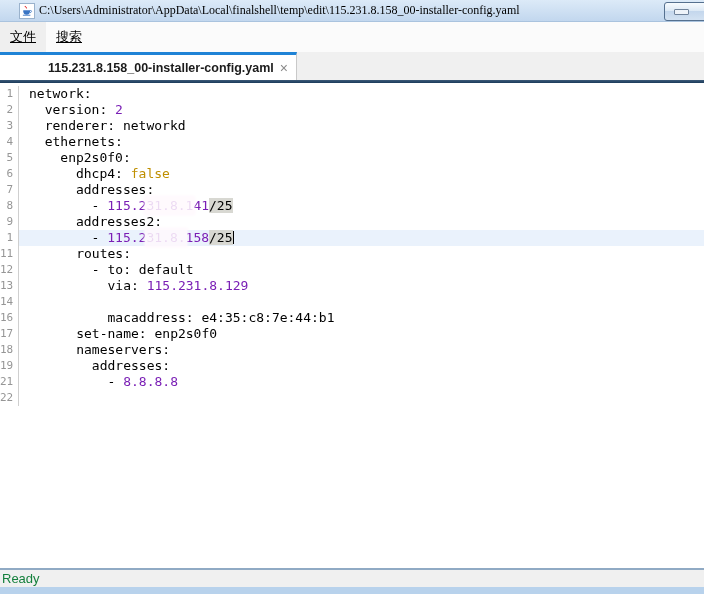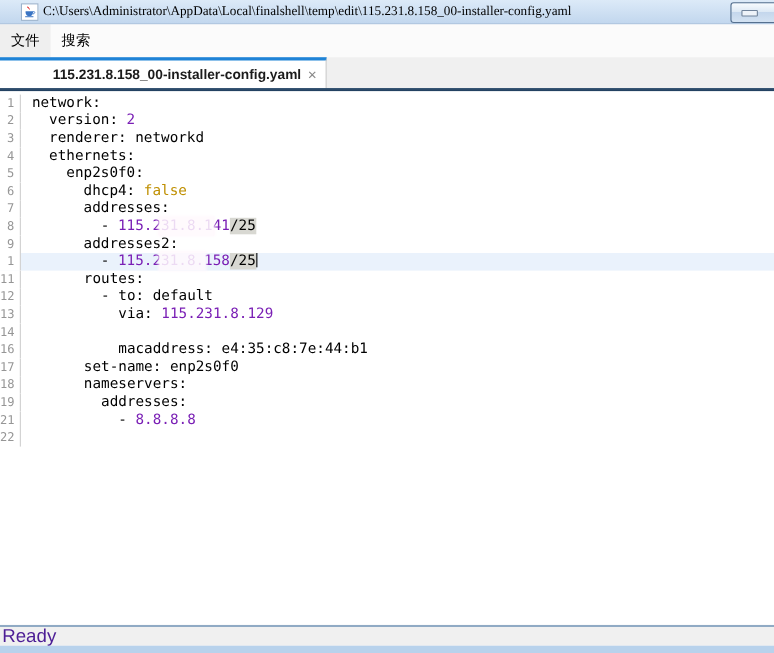--- a/index.html
+++ b/index.html
@@ -18,21 +18,21 @@
   .app-icon{width:16px; height:16px; background:#fff; border:1px solid #9ab2cc; display:flex;
     align-items:center; justify-content:center; margin-right:4px;}
   .title-text{font-size:12px; color:#000; white-space:nowrap; overflow:hidden;}
   .win-btn{position:absolute; right:-8px; top:2px; width:48px; height:19px;
     border:1px solid #55708f; border-radius:3px;
     background:linear-gradient(#f7fbfe,#dde9f5 45%,#c3d6ec 46%,#d3e2f2);
     display:flex; align-items:center; justify-content:flex-start; padding-left:9px;}
   .win-btn .dash{width:15px; height:6px; background:#eef3f9; border:1px solid #70839b; border-radius:1px;}
 
   
-  .menubar{height:30px; flex:0 0 30px; background:#fbfbfb; display:flex; align-items:stretch;}
+  .menubar{height:30px; flex:0 0 30px; background:#fbfbfb; display:flex; align-items:stretch;text-decoration:underline;}
   .menu-item{display:flex; align-items:center; padding:0 10px; font-size:13px; color:#000; cursor:default;}
   .menu-item.first{background:#efefef;}
 
   
   .tabstrip{height:28px; flex:0 0 28px; background:var(--chrome); display:flex; align-items:stretch;}
   .tab{width:297px; background:#fff; border-top:3px solid var(--tab-accent); border-right:1px solid #c9c9c9;
     display:flex; align-items:center; padding:0 8px 0 12px;text-align:right;}
   .tab-label{font-size:12.5px; font-weight:bold; color:#1b1b1b; white-space:nowrap; overflow:hidden; flex:1;}
   .tab-close{color:#8a8a8a; font-size:14px; line-height:1; margin-left:6px; cursor:default;}
   .dark-divider{height:3px; flex:0 0 3px; background:linear-gradient(#3c5a78,var(--dark-divider));}
@@ -49,21 +49,21 @@
   .seg.bool{color:var(--bool);}
   .seg.hl{background:var(--occurrence); color:#000;}
   .seg.redact{position:relative;}
   .seg.redact::after{content:""; position:absolute; left:-1px; right:-1px; top:-1px; bottom:-1px;
     background:rgba(255,249,253,0.86); box-shadow:0 0 2px 1px rgba(255,246,252,0.8);}
   .caret{display:inline-block; width:1.5px; height:13px; background:#000; vertical-align:-2px;}
 
   
   .statusbar{height:19px; flex:0 0 19px; background:var(--chrome); border-top:2px solid #90aac4;
     display:flex; align-items:center; padding-left:2px;}
-  .status-text{font-size:17px; color:#4c1d95;text-align:right;}
+  .status-text{font-size:13px; color:#15803d;text-align:right;}
   .bottom-border{height:7px; flex:0 0 7px; background:var(--win-border);}
 </style>
 </head>
 <body>
 
 <div class="titlebar">
   <span class="app-icon">
     <svg width="12" height="12" viewBox="0 0 16 16">
       <path d="M5 2c2-1 1 2 3 2.5" stroke="#d00" stroke-width="1.2" fill="none"></path>
       <path d="M3 7h9v1.5c0 2.5-2 4.5-4.5 4.5S3 11 3 8.5z" fill="#3a75c4"></path>

